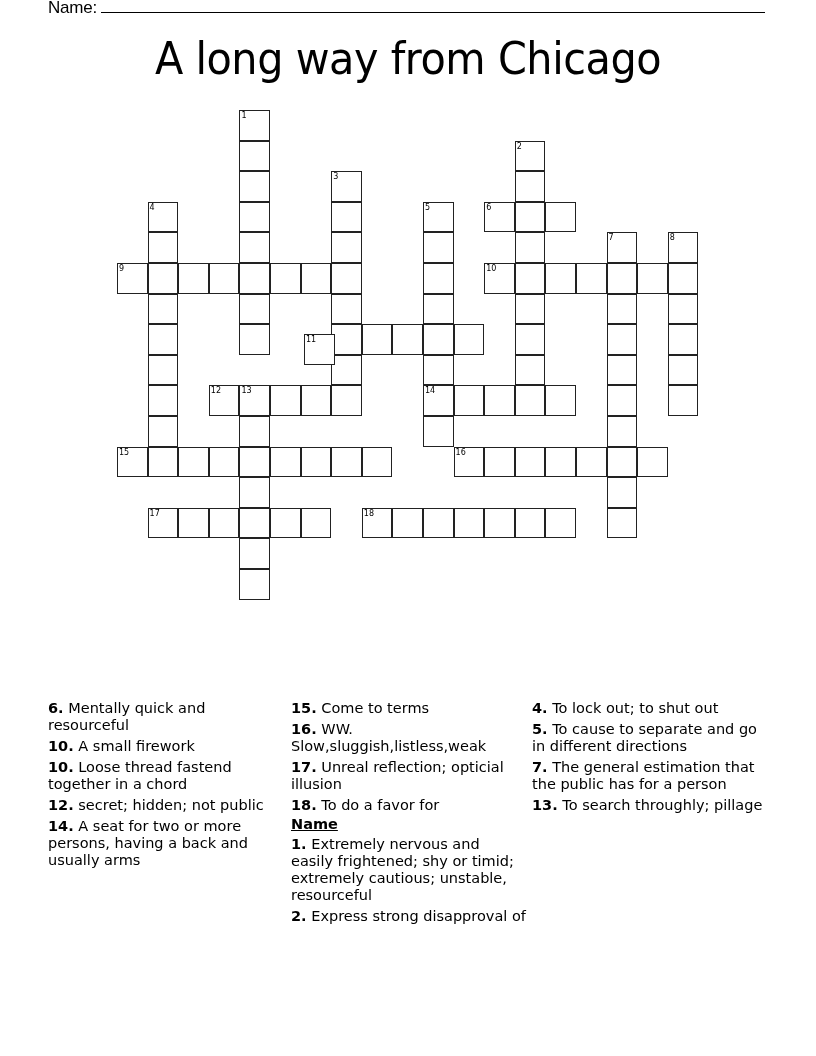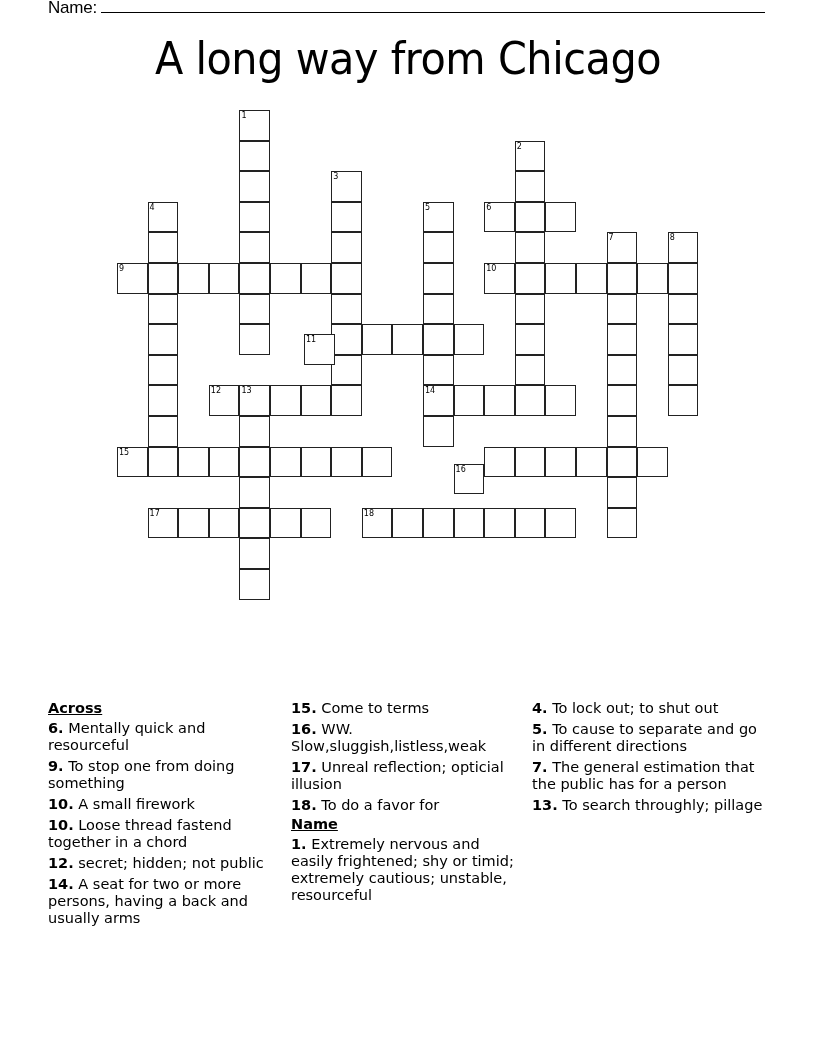--- a/index.html
+++ b/index.html
@@ -144,21 +144,21 @@
     <div class="cell" style="left: 545.4px; top: 385.4px;"></div>
     <div class="cell" style="left: 117px; top: 446.6px;">
       <span class="num">15</span>
     </div>
     <div class="cell" style="left: 178.2px; top: 446.6px;"></div>
     <div class="cell" style="left: 208.8px; top: 446.6px;"></div>
     <div class="cell" style="left: 270px; top: 446.6px;"></div>
     <div class="cell" style="left: 300.6px; top: 446.6px;"></div>
     <div class="cell" style="left: 331.2px; top: 446.6px;"></div>
     <div class="cell" style="left: 361.8px; top: 446.6px;"></div>
-    <div class="cell" style="left: 453.6px; top: 446.6px; margin-top: 17px;">
+    <div class="cell" style="left: 453.6px; top: 446.6px;">
       <span class="num">16</span>
     </div>
     <div class="cell" style="left: 484.2px; top: 446.6px;"></div>
     <div class="cell" style="left: 514.8px; top: 446.6px;"></div>
     <div class="cell" style="left: 545.4px; top: 446.6px;"></div>
     <div class="cell" style="left: 576px; top: 446.6px;"></div>
     <div class="cell" style="left: 637.2px; top: 446.6px;"></div>
     <div class="cell" style="left: 147.6px; top: 507.8px;">
       <span class="num">17</span>
     </div>
@@ -171,36 +171,35 @@
     </div>
     <div class="cell" style="left: 392.4px; top: 507.8px;"></div>
     <div class="cell" style="left: 423px; top: 507.8px;"></div>
     <div class="cell" style="left: 453.6px; top: 507.8px;"></div>
     <div class="cell" style="left: 484.2px; top: 507.8px;"></div>
     <div class="cell" style="left: 514.8px; top: 507.8px;"></div>
     <div class="cell" style="left: 545.4px; top: 507.8px;"></div>
   </div>
 
 <div class="clues col1">
-  <div class="hdr">Across</div>
   <div class="clue"><b>6.</b> <span>Mentally quick and resourceful</span></div>
-  <div class="clue"><b>9.</b> <span>To stop one from doing something</span></div>
   <div class="clue"><b>10.</b> <span>A small firework</span></div>
   <div class="clue"><b>10.</b> <span>Loose thread fastend together in a chord</span></div>
   <div class="clue"><b>12.</b> <span>secret; hidden; not public</span></div>
   <div class="clue"><b>14.</b> <span>A seat for two or more persons, having a back and usually arms</span></div>
 </div>
 
 <div class="clues col2">
   <div class="clue"><b>15.</b> <span>Come to terms</span></div>
   <div class="clue"><b>16.</b> <span>WW. Slow,sluggish,listless,weak</span></div>
   <div class="clue"><b>17.</b> <span>Unreal reflection; opticial illusion</span></div>
   <div class="clue" style="margin-bottom:2px"><b>18.</b> <span>To do a favor for</span></div>
   <div class="hdr">Name</div>
   <div class="clue"><b>1.</b> <span>Extremely nervous and easily frightened; shy or timid; extremely cautious; unstable, resourceful</span></div>
+  <div class="clue"><b>2.</b> <span>Express strong disapproval of</span></div>
 </div>
 
 <div class="clues col3">
   <div class="clue"><b>4.</b> <span>To lock out; to shut out</span></div>
   <div class="clue"><b>5.</b> <span>To cause to separate and go in different directions</span></div>
   <div class="clue"><b>7.</b> <span>The general estimation that the public has for a person</span></div>
   <div class="clue"><b>13.</b> <span>To search throughly; pillage</span></div>
 </div>
 
 </body></html>

